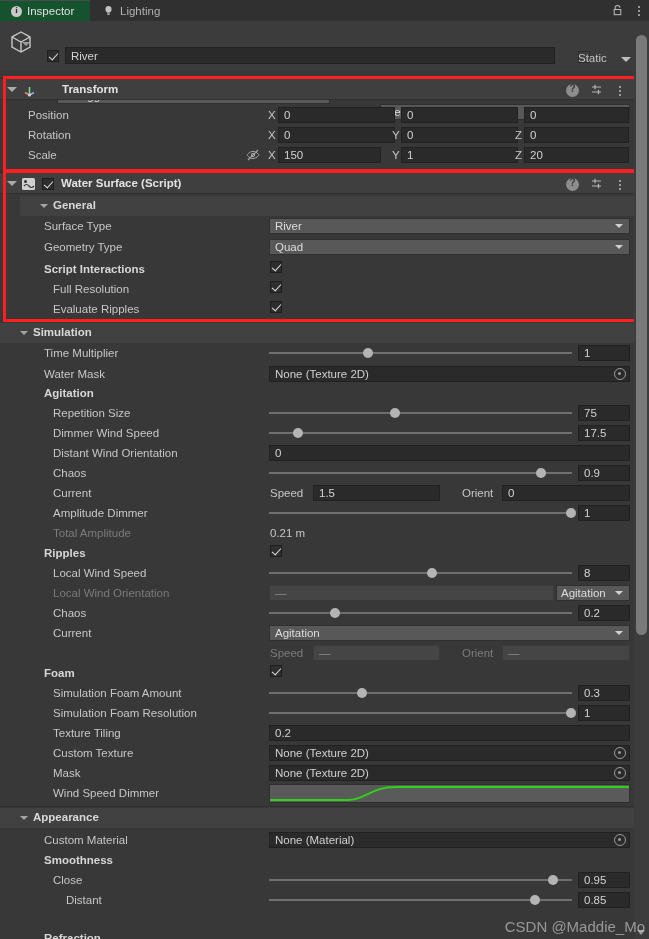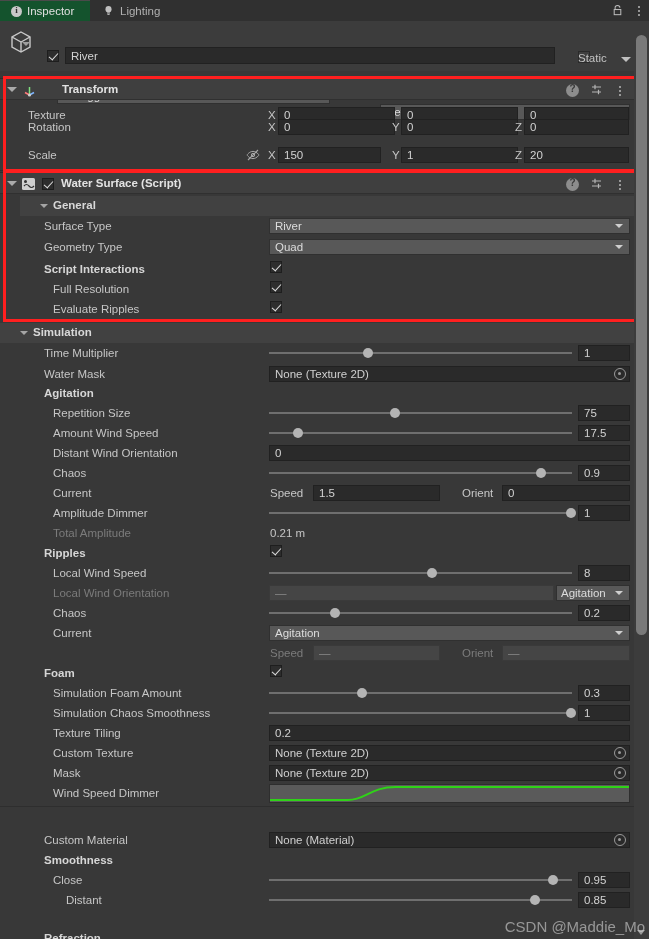--- a/index.html
+++ b/index.html
@@ -189,29 +189,29 @@
           </svg></span>
       <span class="kebab">
           <i></i>
           <i></i>
           <i></i>
         </span>
     </span>
   </div>
 
   <div class="row" style="top:105px;">
-    <span class="lbl i1">Texture</span>
+    <span class="lbl i1">Position</span>
     <span class="axlbl" style="left:268px;">X</span>
     <div class="fld" style="left:278px;top:2px;width:117px;">0</div>
     <span class="axlbl" style="left:402px;">Y</span>
     <div class="fld" style="left:402px;top:2px;width:117px;left:401px;">0</div>
     <span class="axlbl" style="left:525px;">Z</span>
     <div class="fld" style="left:524px;top:2px;width:105px;">0</div>
   </div>
-  <div class="row" style="top:117px;text-decoration:underline;">
+  <div class="row" style="top:125px;text-decoration:underline;">
     <span class="lbl i1">Rotation</span>
     <span class="axlbl" style="left:268px;">X</span>
     <div class="fld" style="left:278px;top:2px;width:117px;">0</div>
     <span class="axlbl" style="left:392px;">Y</span>
     <div class="fld" style="left:401px;top:2px;width:117px;">0</div>
     <span class="axlbl" style="left:515px;">Z</span>
     <div class="fld" style="left:524px;top:2px;width:105px;">0</div>
   </div>
   <div class="row" style="top:145px;">
     <span class="lbl i1">Scale</span>
@@ -312,21 +312,21 @@
   </div>
   <div class="row" style="top:403px;">
     <span class="lbl i3">Repetition Size</span>
     <div class="slider" style="left:269px;top:2px;width:303px;">
       <div class="track"></div>
       <div class="knob" style="left:40%;"></div>
     </div>
     <div class="fld" style="left:578px;top:2px;width:52px;">75</div>
   </div>
   <div class="row" style="top:423px;">
-    <span class="lbl i3">Amount Wind Speed</span>
+    <span class="lbl i3">Dimmer Wind Speed</span>
     <div class="slider" style="left:269px;top:2px;width:303px;">
       <div class="track"></div>
       <div class="knob" style="left:8%;"></div>
     </div>
     <div class="fld" style="left:578px;top:2px;width:52px;">17.5</div>
   </div>
   <div class="row" style="top:443px;">
     <span class="lbl i3">Distant Wind Orientation</span>
     <div class="fld" style="left:269px;top:2px;width:361px;">0</div>
   </div>
@@ -406,21 +406,21 @@
   </div>
   <div class="row" style="top:683px;">
     <span class="lbl i3">Simulation Foam Amount</span>
     <div class="slider" style="left:269px;top:2px;width:303px;">
       <div class="track"></div>
       <div class="knob" style="left:29%;"></div>
     </div>
     <div class="fld" style="left:578px;top:2px;width:52px;">0.3</div>
   </div>
   <div class="row" style="top:703px;">
-    <span class="lbl i3">Simulation Chaos Smoothness</span>
+    <span class="lbl i3">Simulation Foam Resolution</span>
     <div class="slider" style="left:269px;top:2px;width:303px;">
       <div class="track"></div>
       <div class="knob" style="left:98%;"></div>
     </div>
     <div class="fld" style="left:578px;top:2px;width:52px;">1</div>
   </div>
   <div class="row" style="top:723px;">
     <span class="lbl i3">Texture Tiling</span>
     <div class="fld" style="left:269px;top:2px;width:361px;">0.2</div>
   </div>
@@ -441,20 +441,24 @@
   <div class="row" style="top:783px;">
     <span class="lbl i3">Wind Speed Dimmer</span>
     <div class="curve" style="left:269px;top:1px;width:361px;height:19px;">
       <svg width="359" height="17" viewBox="0 0 359 17" preserveAspectRatio="none">
         <path d="M0 15 L78 15 C96 15 100 2 126 2 L359 2" fill="none" stroke="#2fd218" stroke-width="2"></path>
       </svg>
     </div>
   </div>
 
   <div class="divline" style="top:806px;"></div>
+  <div class="sect" style="top:808px;">
+    <span class="fold"></span>
+    <span class="stitle">Appearance</span>
+  </div>
   <div class="row" style="top:830px;">
     <span class="lbl i2">Custom Material</span>
     <div class="objfld" style="left:269px;top:2px;width:361px;">
       <span>None (Material)</span>
       <span class="pick"></span>
     </div>
   </div>
   <div class="row" style="top:850px;">
     <span class="lbl b i2">Smoothness</span>
   </div>

